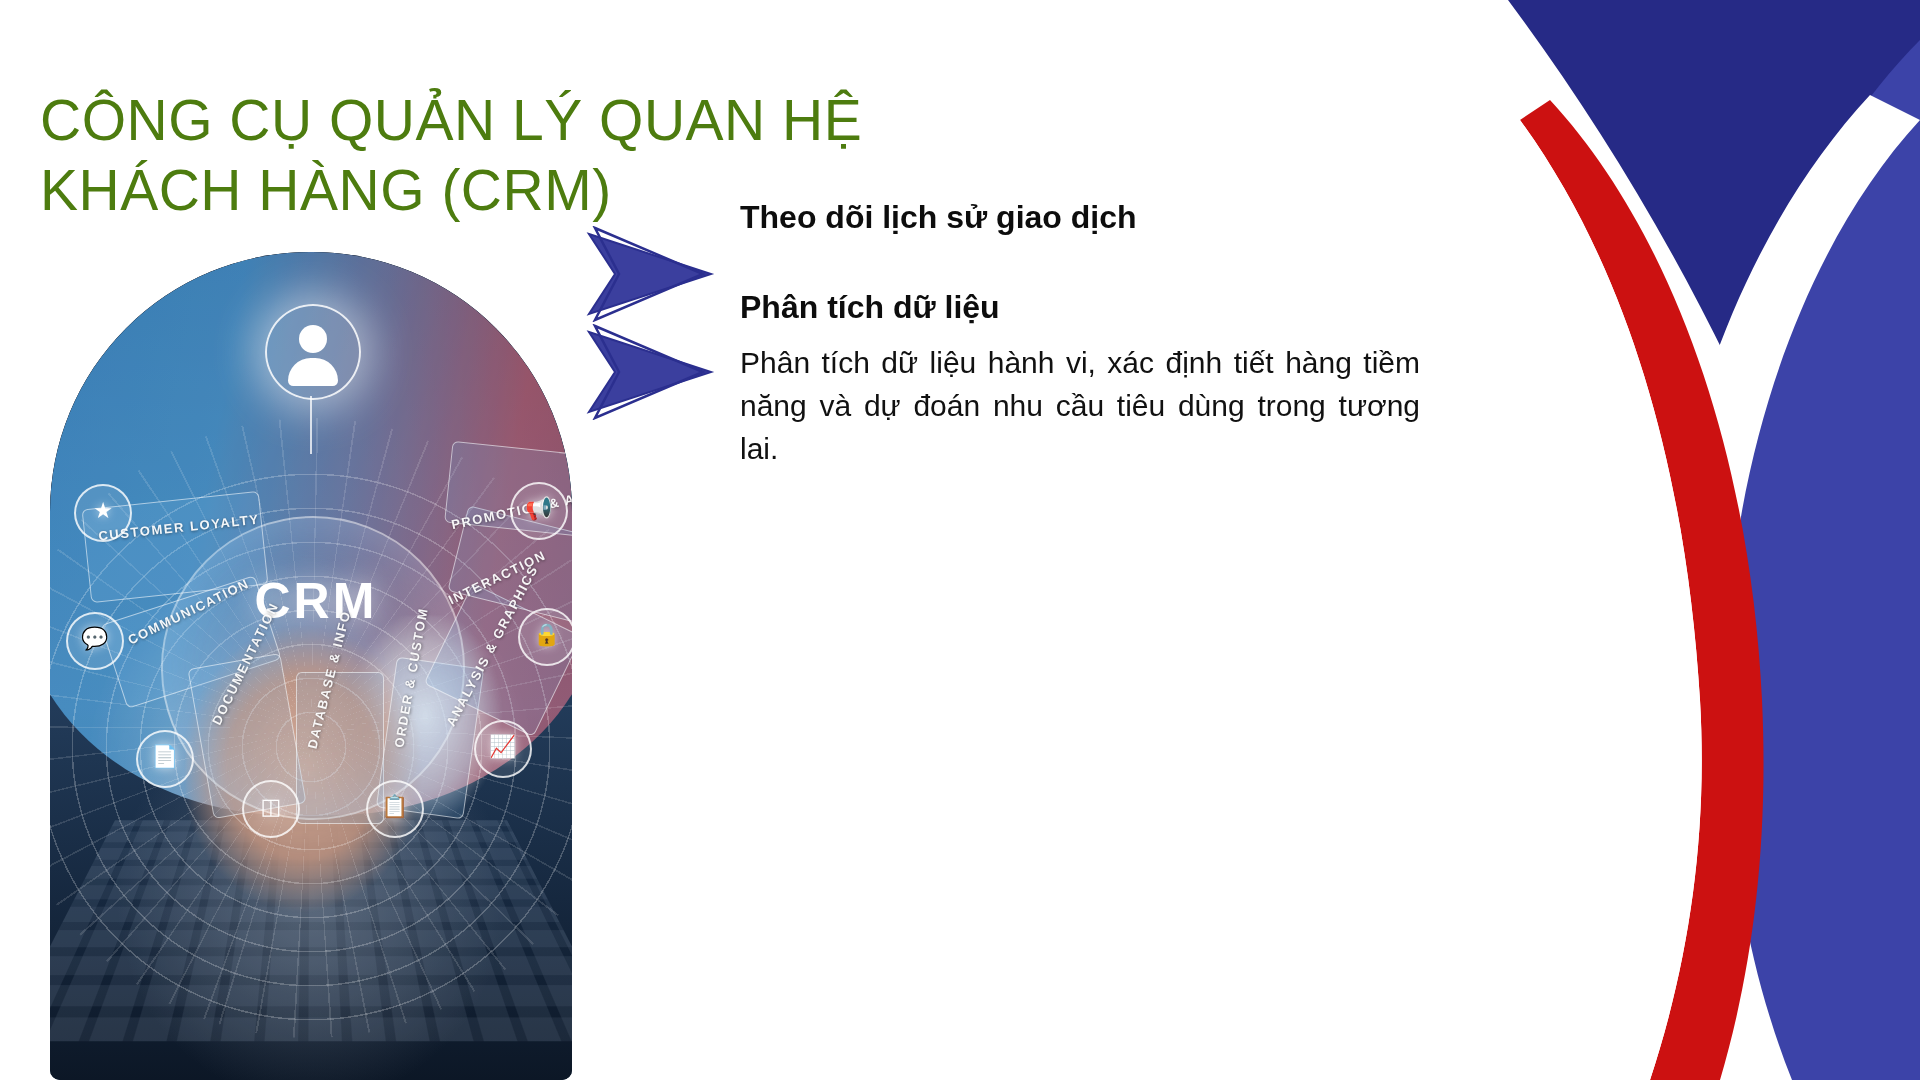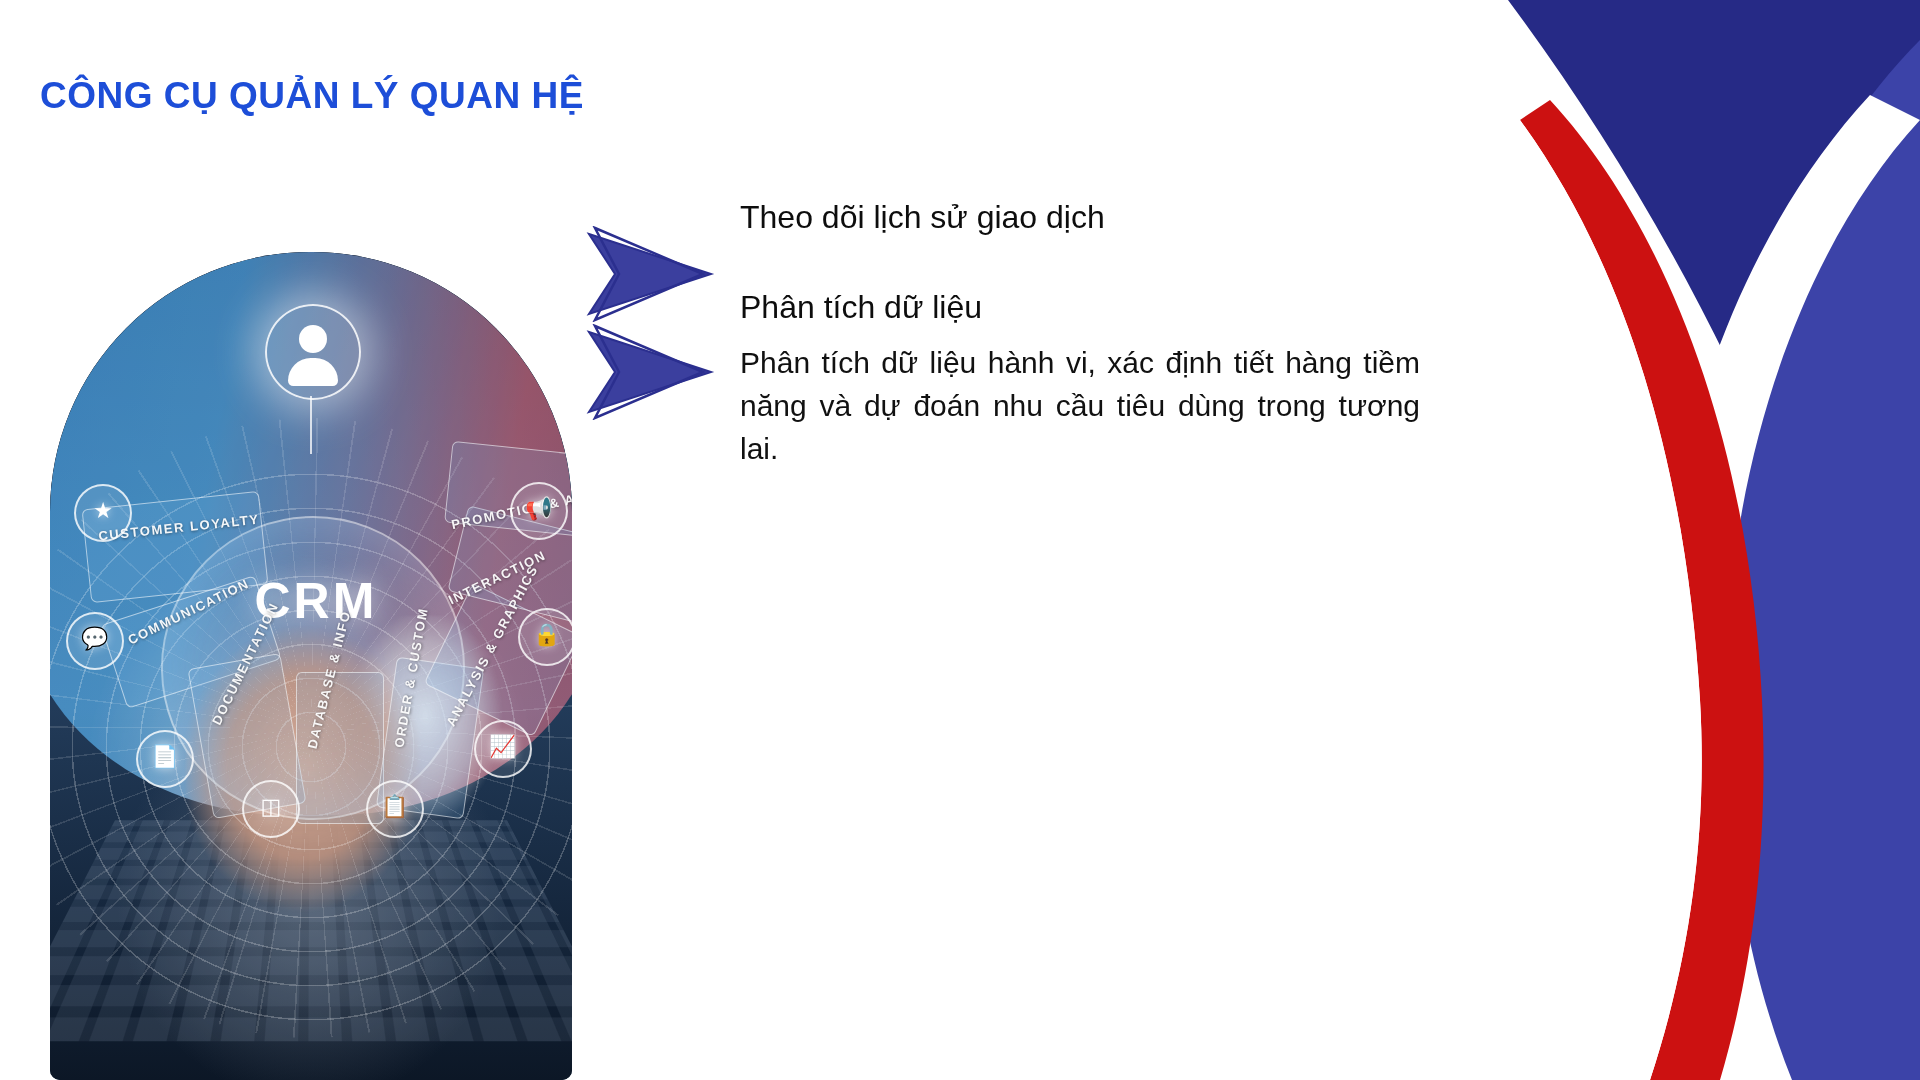--- a/index.html
+++ b/index.html
@@ -25,25 +25,25 @@
     height: 1080px;
     pointer-events: none;
   }
 
   
   #title {
     position: absolute;
     left: 40px;
     top: 48px;
     width: 860px;
-    font-size: 37px;
-    font-weight: bold;
+    font-size: 57px;
+    font-weight: normal;
     line-height: 1.22;
     letter-spacing: 0.5px;
-    color: #1d4ed8;
+    color: #4d7c0f;
     text-transform: uppercase;
   }
   #title .tline { display: block; white-space: nowrap; }
 
   
   #illus {
     position: absolute;
     left: 50px;
     top: 252px;
     width: 522px;
@@ -202,21 +202,21 @@
   #content {
     position: absolute;
     left: 740px;
     top: 198px;
     width: 680px;
   }
   .block { margin-bottom: 52px; position: relative; }
   .block:last-child { margin-bottom: 0; margin-top: 44px; }
   .b-head {
     font-size: 32px;
-    font-weight: normal;
+    font-weight: bold;
     color: #0d0d0d;
     margin: 0 0 14px 0;
     line-height: 1.2;
   }
   .b-body {
     font-size: 30px;
     color: #111111;
     line-height: 1.44;
     text-align: justify;
     margin: 0;
@@ -244,20 +244,21 @@
 
   <path d="M700,120 C580,250 505,470 505,700 C505,845 530,975 572,1080 L505,1080 C462,975 436,845 436,700 C436,460 520,235 650,95 Z" fill="#ffffff"></path>
 
   <path d="M330,100 C452,232 530,452 542,700 C549,850 531,975 500,1080 L430,1080 C468,965 488,838 480,700 C466,470 408,268 300,120 Z" fill="#cc1111"></path>
 
   <path d="M300,120 C408,268 466,470 480,700 C488,838 468,965 430,1080 L412,1080 C450,962 468,836 460,700 C446,478 392,282 288,138 Z" fill="#ffffff"></path>
 </svg>
 
 <h1 id="title">
   <span class="tline">CÔNG CỤ QUẢN LÝ QUAN HỆ</span>
+  <span class="tline">KHÁCH HÀNG (CRM)</span>
 </h1>
 
 <div id="illus">
   <div class="ph-layer ph-base"></div>
   <div class="ph-layer ph-keys"></div>
   <div class="ph-layer ph-wheel"></div>
   <div class="ph-layer ph-hand"></div>
   <div class="ph-layer ph-spokes"></div>
   <div class="ph-layer ph-rings"></div>
   <div class="ph-layer ph-core"></div>

